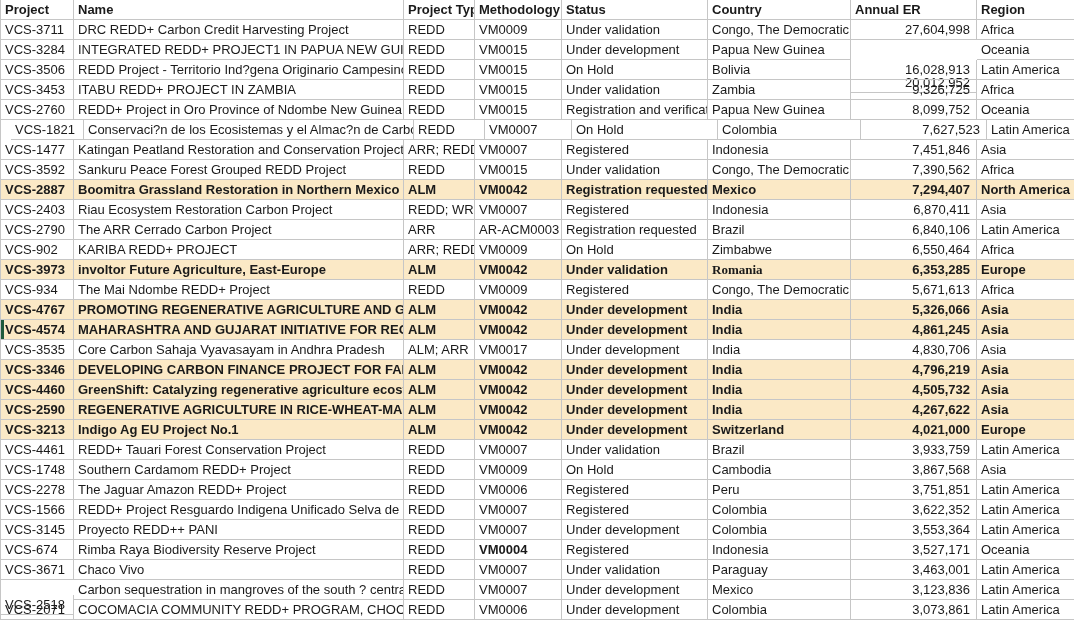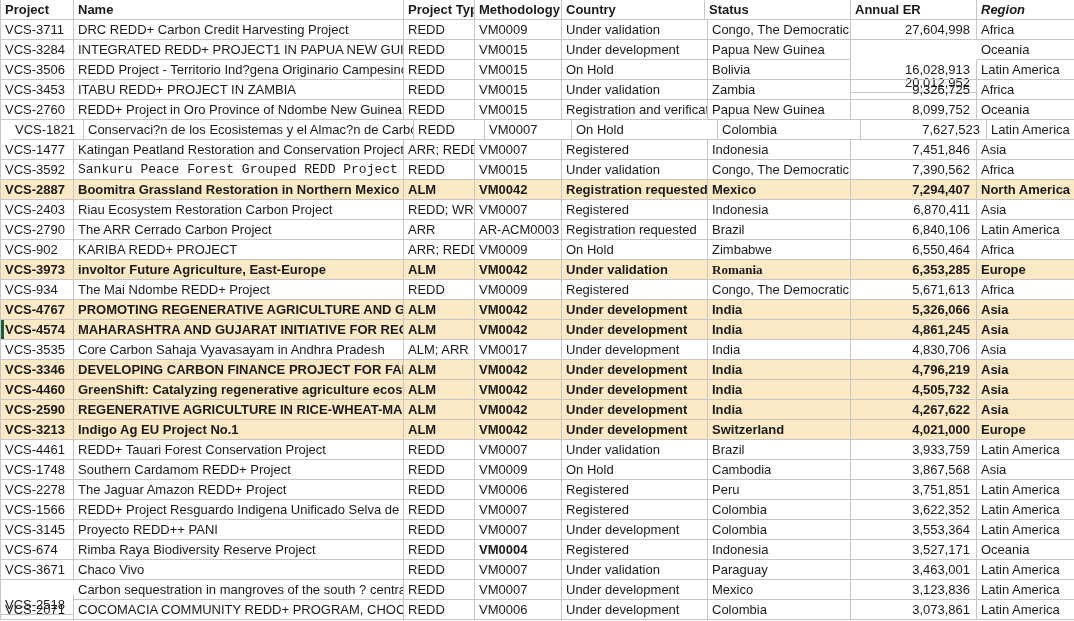--- a/index.html
+++ b/index.html
@@ -55,24 +55,24 @@
 </style>
 </head>
 <body>
 
 <div id="grid">
     <div class="row header">
       <div class="cell" style="width: 73px;">Project</div>
       <div class="cell" style="width: 330px;">Name</div>
       <div class="cell" style="width: 71px;">Project Typ</div>
       <div class="cell" style="width: 87px;">Methodology</div>
+      <div class="cell" style="width: 146px;">Status</div>
       <div class="cell" style="width: 143px;">Country</div>
-      <div class="cell" style="width: 146px;">Status</div>
       <div class="cell" style="width: 126px;">Annual ER</div>
-      <div class="cell" style="width: 98px; font-style: italic;">Region</div>
+      <div class="cell" style="width: 98px;">Region</div>
     </div>
     <div class="row">
       <div class="cell" style="width: 73px;">VCS-3711</div>
       <div class="cell" style="width: 330px;">DRC REDD+ Carbon Credit Harvesting Project</div>
       <div class="cell" style="width: 71px;">REDD</div>
       <div class="cell" style="width: 87px;">VM0009</div>
       <div class="cell" style="width: 146px;">Under validation</div>
       <div class="cell" style="width: 143px;">Congo, The Democratic R</div>
       <div class="cell align-right" style="width: 126px;">27,604,998</div>
       <div class="cell" style="width: 98px;">Africa</div>
@@ -132,21 +132,21 @@
       <div class="cell" style="width: 330px;">Katingan Peatland Restoration and Conservation Project</div>
       <div class="cell" style="width: 71px;">ARR; REDD;</div>
       <div class="cell" style="width: 87px;">VM0007</div>
       <div class="cell" style="width: 146px;">Registered</div>
       <div class="cell" style="width: 143px;">Indonesia</div>
       <div class="cell align-right" style="width: 126px;">7,451,846</div>
       <div class="cell" style="width: 98px;">Asia</div>
     </div>
     <div class="row">
       <div class="cell" style="width: 73px;">VCS-3592</div>
-      <div class="cell" style="width: 330px; font-family: Liberation Mono, monospace;">Sankuru Peace Forest Grouped REDD Project</div>
+      <div class="cell" style="width: 330px;">Sankuru Peace Forest Grouped REDD Project</div>
       <div class="cell" style="width: 71px;">REDD</div>
       <div class="cell" style="width: 87px;">VM0015</div>
       <div class="cell" style="width: 146px;">Under validation</div>
       <div class="cell" style="width: 143px;">Congo, The Democratic R</div>
       <div class="cell align-right" style="width: 126px;">7,390,562</div>
       <div class="cell" style="width: 98px;">Africa</div>
     </div>
     <div class="row highlight">
       <div class="cell" style="width: 73px;">VCS-2887</div>
       <div class="cell" style="width: 330px;">Boomitra Grassland Restoration in Northern Mexico</div>

